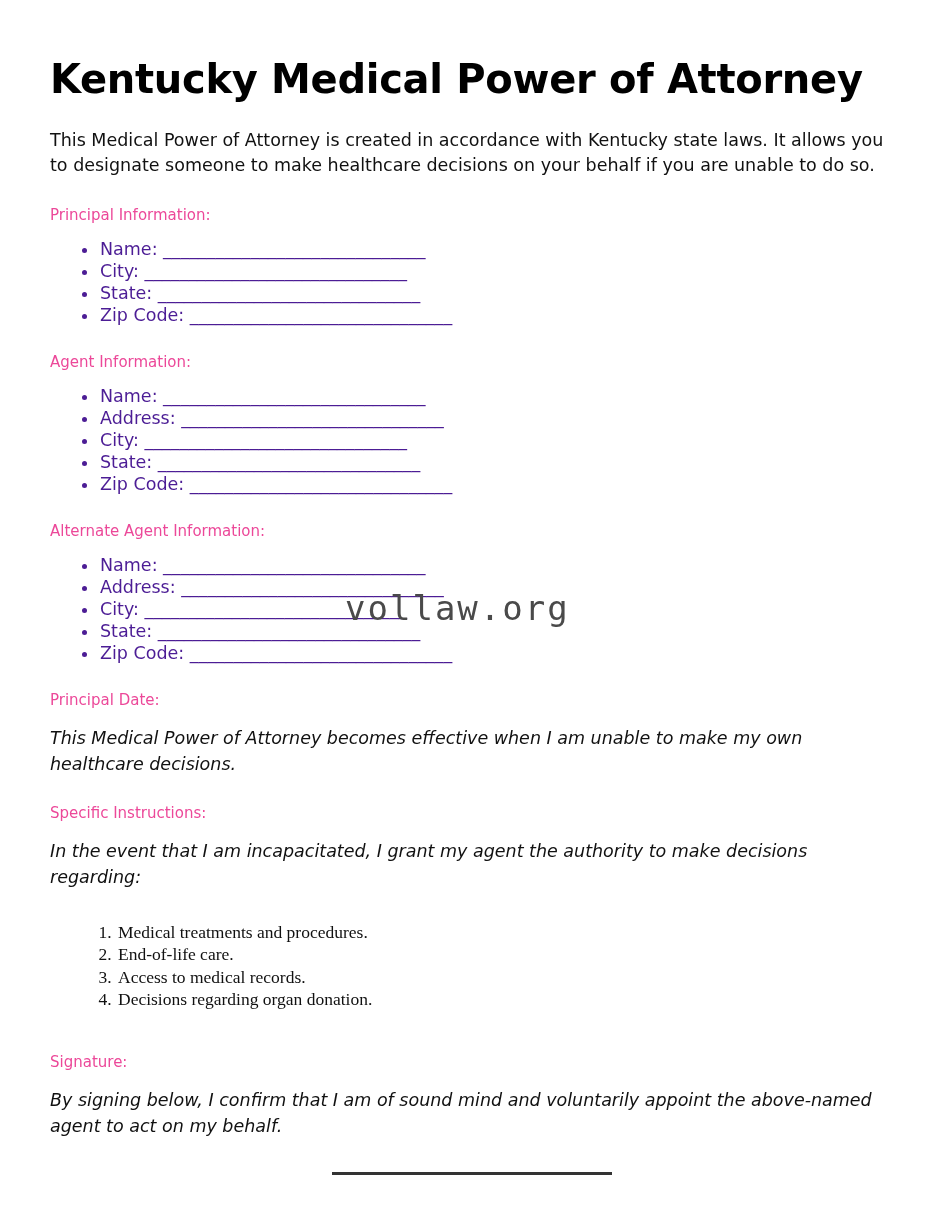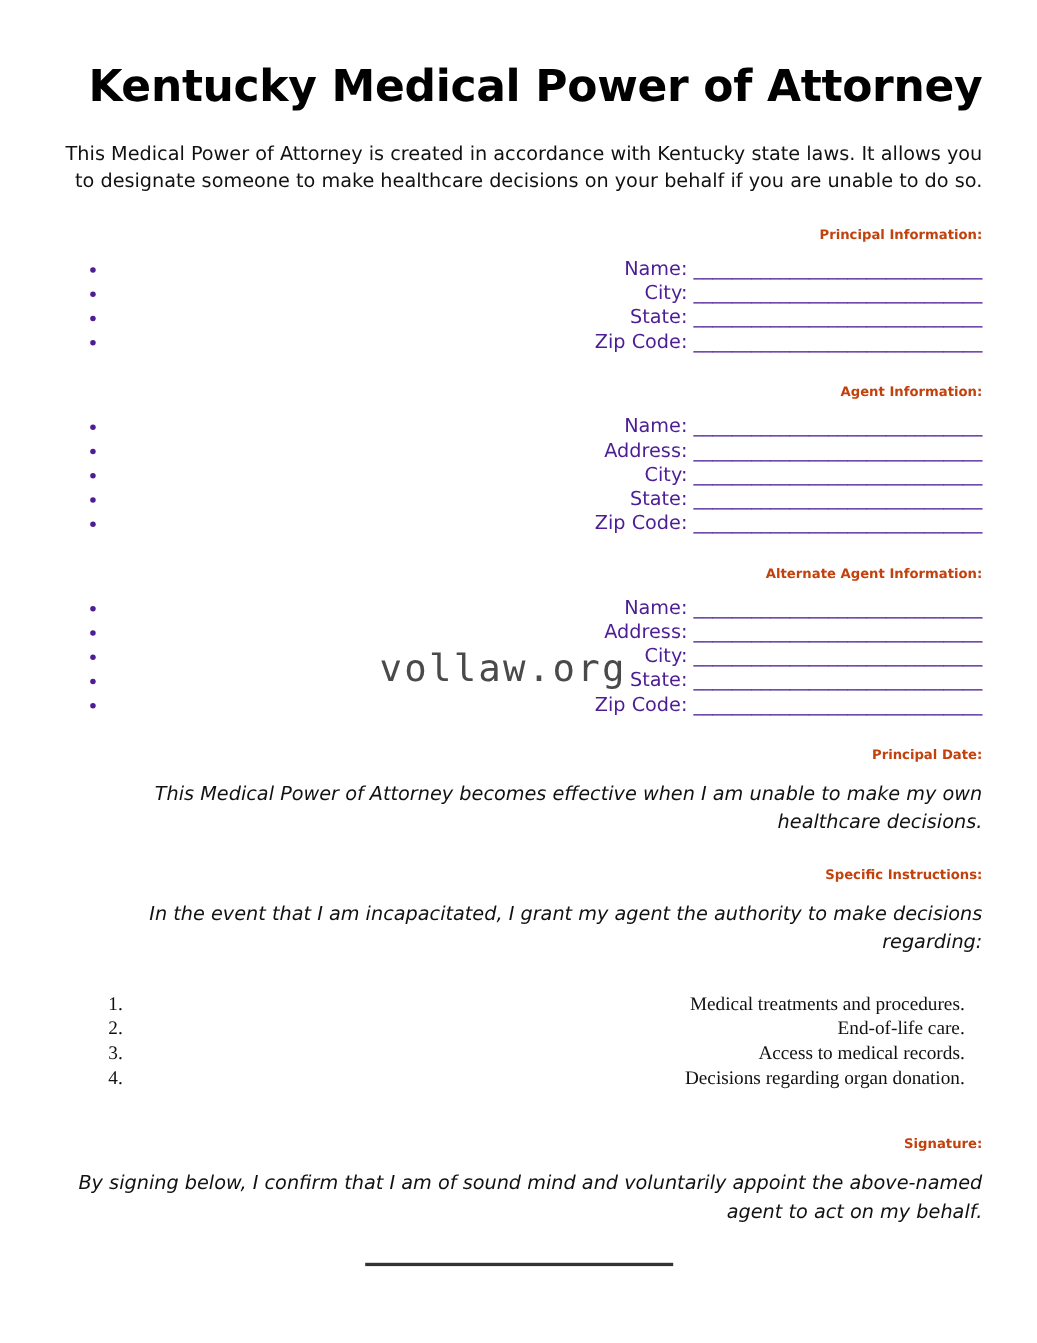--- a/index.html
+++ b/index.html
@@ -15,21 +15,20 @@
     color: #000000;
     -webkit-font-smoothing: antialiased;
   }
 
   .page {
     position: relative;
     width: 943px;
     height: 1221px;
     box-sizing: border-box;
     padding: 0 50px;
-    text-align: right;
   }
 
   .doc-title {
     font-size: 40px;
     font-weight: bold;
     line-height: 1.05;
     letter-spacing: -0.3px;
     margin: 0;
     padding-top: 58px;
     color: #000;
@@ -38,25 +37,25 @@
   .intro-paragraph {
     font-size: 17.5px;
     line-height: 1.45;
     margin: 0;
     padding-top: 28px;
     max-width: 845px;
     color: #111;
   }
 
   .section-heading {
-    font-size: 12px;
-    font-weight: bold;
+    font-size: 15px;
+    font-weight: normal;
     margin: 0;
     padding-top: 27px;
-    color: #c2410c;
+    color: #ec4899;
   }
 
   .field-list {
     list-style: disc;
     margin: 0;
     padding-top: 14px;
     padding-left: 48px;
     padding-bottom: 0;
   }
   .field-list li {

